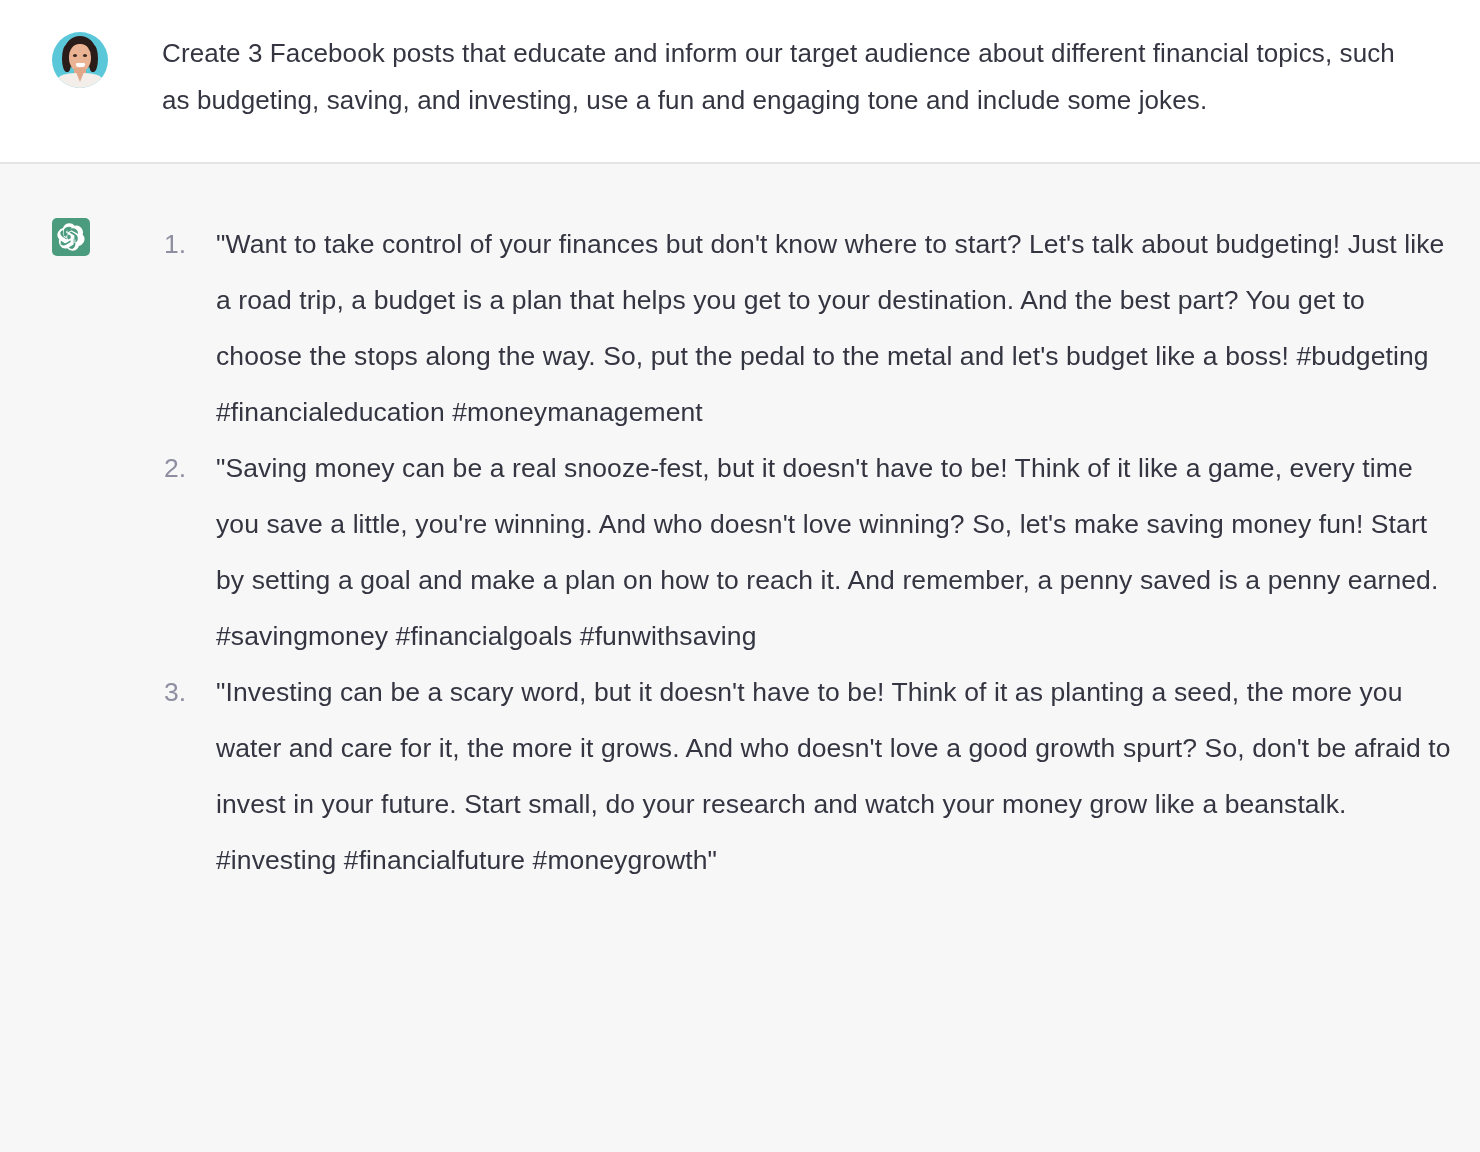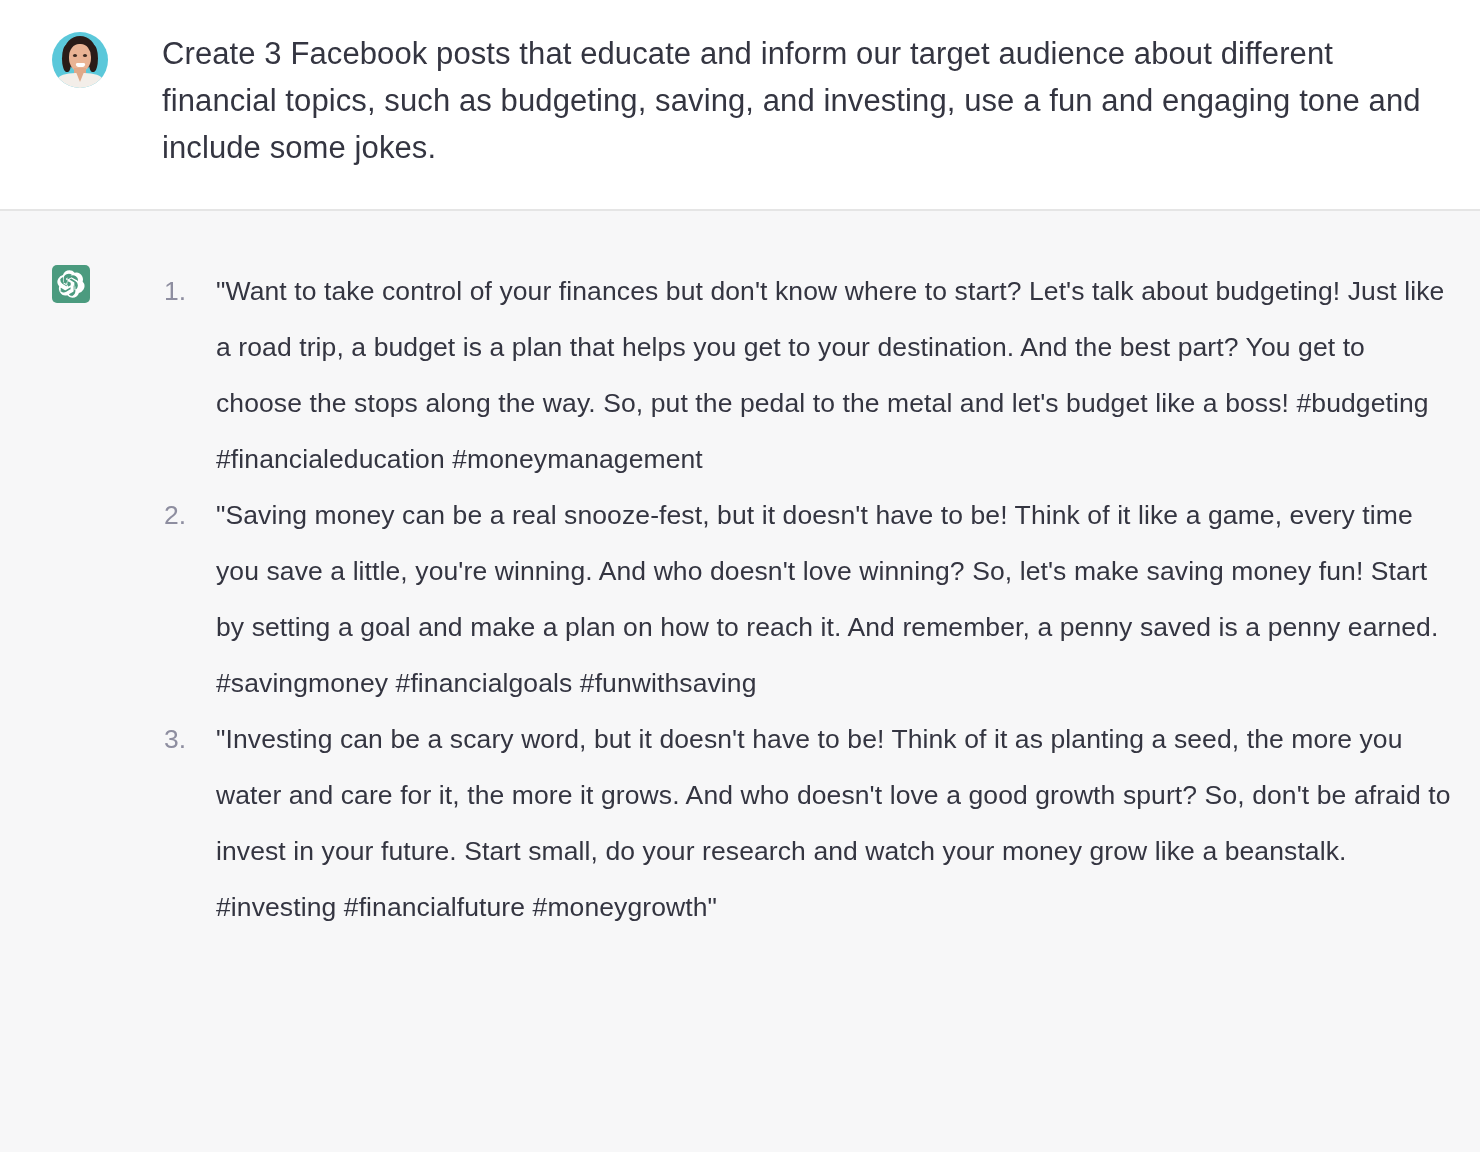--- a/index.html
+++ b/index.html
@@ -133,21 +133,21 @@
     display: flex;
     align-items: center;
     justify-content: center;
   }
   .avatar-bot svg { display: block; }
 
   
   .user-text {
     flex: 1 1 auto;
     color: #343541;
-    font-size: 31px;
+    font-size: 26px;
     line-height: 47px;
     letter-spacing: 0.1px;
     max-width: 1262px;
   }
 
   .bot-body {
     flex: 1 1 auto;
     max-width: 1290px;
   }
 

